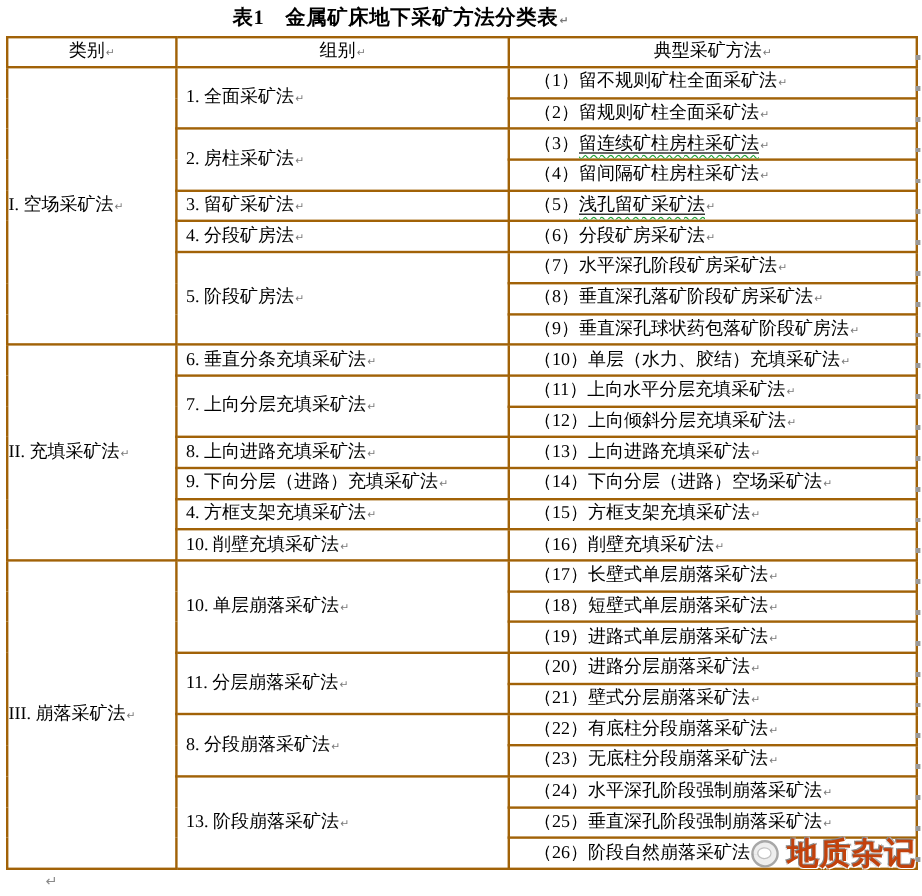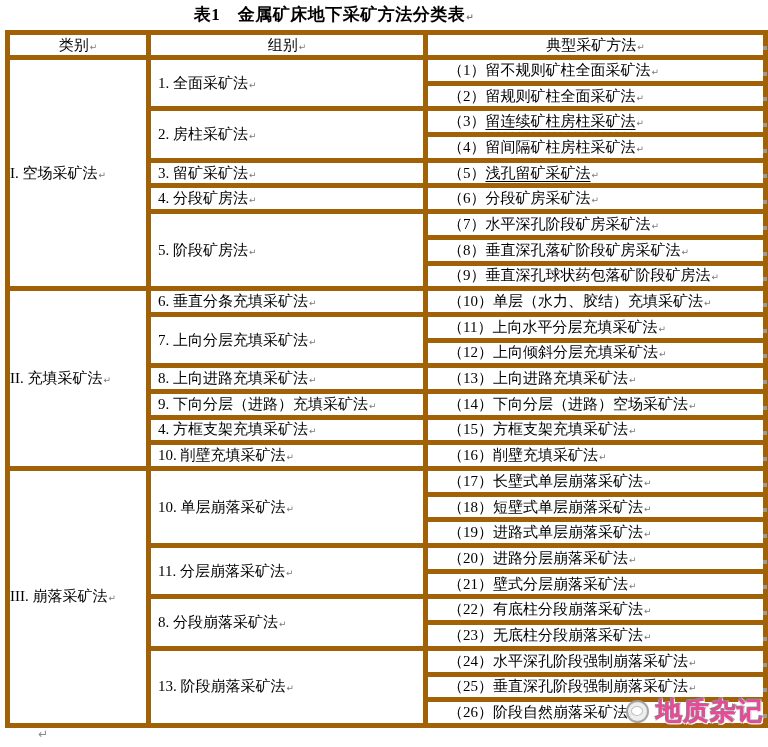--- a/index.html
+++ b/index.html
@@ -1,35 +1,35 @@
 <!DOCTYPE html>
 <html><head>
 <meta charset="utf-8">
 <style>
   html,body{margin:0;padding:0;width:768px;height:747px;background:#fff;overflow:hidden;}
   .page{position:relative;width:668px;height:747px;font-family:"Liberation Serif","DejaVu Serif",serif;color:#000;}
   .doc-title{position:absolute;top:3px;left:0;width:100%;text-align:center;font-size:17px;font-weight:700;letter-spacing:.5px;white-space:nowrap;}
   table.cls{position:absolute;left:5px;top:30px;width:758px;border-collapse:collapse;table-layout:fixed;}
   .cls tr{height:25.7px;}
   .cls tr.hrow{height:25px;}
-  .cls td{border:5px solid #a16207;font-size:15px;vertical-align:middle;padding:0;overflow:hidden;white-space:nowrap;line-height:1;}
+  .cls td{border:2px solid #a16207;font-size:15px;vertical-align:middle;padding:0;overflow:hidden;white-space:nowrap;line-height:1;}
   .cls td.hd{text-align:center;}
   .cls td.cat{text-align:left;}
   .cls td.g{padding-left:7px;}
   .cls td.m{padding-left:20px;}
   .pmark{font-size:9px;color:#787878;margin-left:1px;font-family:"DejaVu Sans",sans-serif;}
   .uline{text-decoration:underline;text-decoration-color:#000;text-underline-offset:3px;text-decoration-skip-ink:none;}
   .squig{text-decoration:underline wavy #23a43c 1px;text-underline-offset:5px;text-decoration-skip-ink:none;}
   .rowmarks{position:absolute;left:763px;top:36px;width:4px;height:686px;
     background:repeating-linear-gradient(to bottom,transparent 0,transparent 10px,#9a9a9a 10px,#9a9a9a 14px,transparent 14px,transparent 25.69px);}
   .after-mark{position:absolute;left:38px;top:727px;font-size:12px;color:#8a8a8a;font-family:"DejaVu Sans",sans-serif;}
   .wm{position:absolute;left:626px;top:695px;height:32px;display:flex;align-items:center;z-index:5;}
   .wm-icon{width:23px;height:23px;border-radius:50%;background:#ededed;border:2px solid #a0a0a0;box-sizing:border-box;position:relative;opacity:.92;flex:0 0 auto;}
   .wm-icon::after{content:"";position:absolute;left:3px;top:4px;width:10px;height:8px;border-radius:50%;background:#fff;border:1px solid #bcbcbc;}
-  .wm-text{margin-left:7px;font-size:26px;font-weight:700;letter-spacing:1px;color:#ec4899;white-space:nowrap;
+  .wm-text{margin-left:7px;font-size:26px;font-weight:700;letter-spacing:1px;color:#c2410c;white-space:nowrap;
     text-shadow:-1px -1px 0 #878787,1px 1px 0 #ffffff,1px -1px 0 #ababab,-1px 1px 0 #dedede;
     font-family:"Liberation Sans","DejaVu Sans",sans-serif;}
 </style>
 </head>
 <body>
 
 <div class="page">
 
   <div class="doc-title"><span>表1　金属矿床地下采矿方法分类表</span><span class="pmark">↵</span></div>
 

